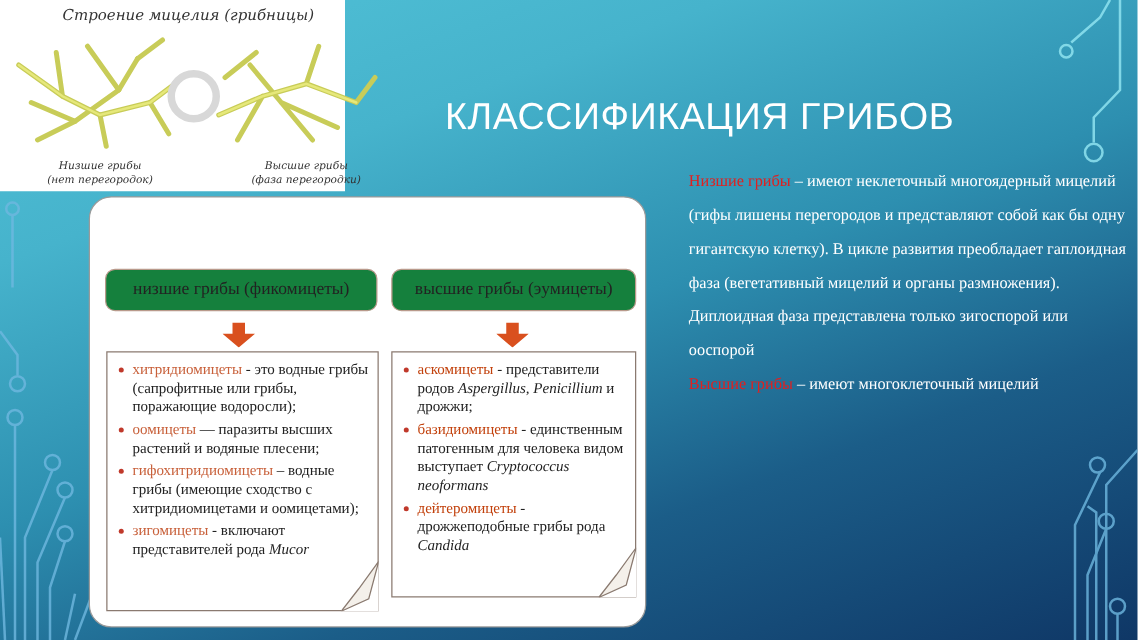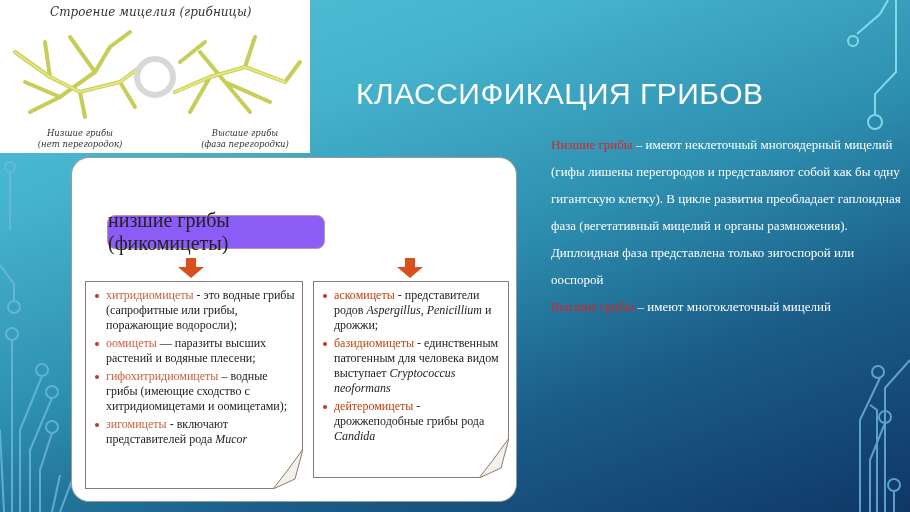--- a/index.html
+++ b/index.html
@@ -9,21 +9,21 @@
     font-family: "DejaVu Sans", sans-serif;
   }
   .slide { position:absolute; inset:0; }
   .circuits { position:absolute; inset:0; pointer-events:none; }
   .title {
     position:absolute; left:356px; top:56px;
     color:#ffffff; font-family:"Liberation Sans", sans-serif; font-size:30px;
     letter-spacing:0.5px; font-weight:normal;margin-top:21px;
   }
   .mycelium-image {
-    position:absolute; left:0; top:0; width:310px; height:153px;
+    position:absolute; left:0; top:0; width:276px; height:153px;
     background:#ffffff;
   }
   .mycelium-caption {
     position:absolute; left:50px; top:5px; width:220px;
     font-family:"DejaVu Serif", serif; font-style:italic; font-size:12px; color:#333;
   }
   .mycelium-label {
     position:absolute; font-family:"DejaVu Serif", serif; font-style:italic;
     font-size:8.5px; color:#333; text-align:center; line-height:11px;
   }
@@ -31,23 +31,23 @@
     position:absolute; left:71px; top:157px; width:446px; height:345px;
     background:#ffffff; border:1px solid #9a9a9a; border-radius:18px;
     box-sizing:border-box;
   }
   .diagram-heading {
     position:absolute; left:20px; top:12px; width:405px; text-align:center;
     font-family:"Liberation Serif", serif; font-size:14.5px; color:#222; line-height:18px;
   }
   .group-box {
     position:absolute; top:57px; height:34px; box-sizing:border-box;
-    background:#8b5cf6; border:1px solid #b99a8c; border-radius:8px;
-    font-family:"Liberation Serif", serif; font-size:20px; color:#222;
-    display:flex; align-items:center; justify-content:center;margin-left:23px;
+    background:#15803d; border:1px solid #b99a8c; border-radius:8px;
+    font-family:"Liberation Serif", serif; font-size:14px; color:#222;
+    display:flex; align-items:center; justify-content:center;
   }
   .arrow { position:absolute; top:100px; width:26px; height:20px; }
   .list-box {
     position:absolute; top:123px; box-sizing:border-box;
     background:#ffffff; border:1px solid #8a7a70;
     font-family:"Liberation Serif", serif; font-size:12px; color:#222; line-height:15px;
     padding:6px 6px 6px 8px;
   }
   .list-box ul { margin:0; padding:0; list-style:none; }
   .list-box li { position:relative; padding-left:12px; margin-bottom:3px; }
@@ -131,20 +131,21 @@
       <div>Высшие грибы</div>
       <div>(фаза перегородки)</div>
     </div>
   </div>
 
   <div class="title">КЛАССИФИКАЦИЯ ГРИБОВ</div>
 
   <div class="diagram">
 
     <div class="group-box" style="left:12px;width:218px;">низшие грибы (фикомицеты)</div>
+    <div class="group-box" style="left:241px;width:196px;">высшие грибы (эумицеты)</div>
 
     <svg class="arrow" style="left:106px;" viewBox="0 0 26 20">
       <polygon points="8,0 18,0 18,9 26,9 13,20 0,9 8,9" fill="#d9501e"></polygon>
     </svg>
     <svg class="arrow" style="left:325px;" viewBox="0 0 26 20">
       <polygon points="8,0 18,0 18,9 26,9 13,20 0,9 8,9" fill="#d9501e"></polygon>
     </svg>
 
     <div class="list-box" style="left:13px;width:218px;height:208px;">
       <ul>

